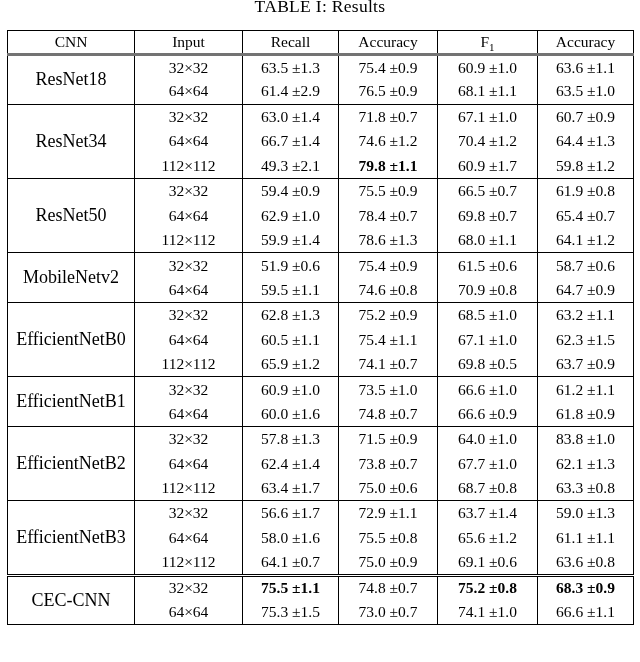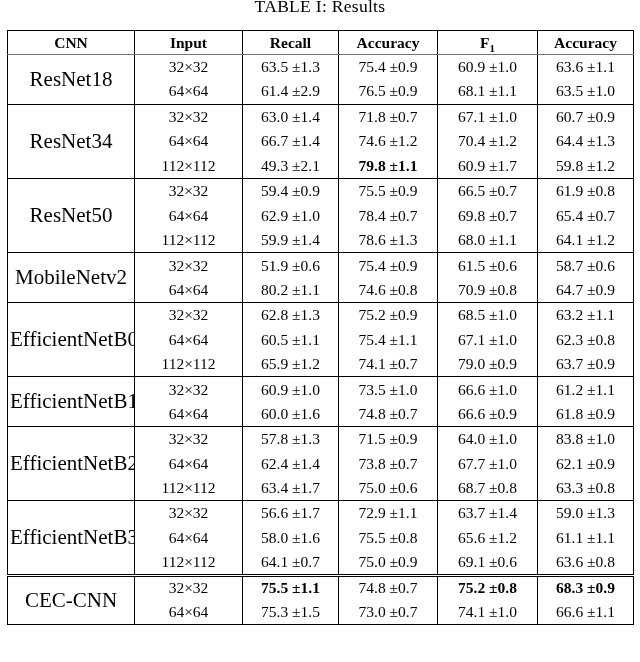--- a/index.html
+++ b/index.html
@@ -30,29 +30,29 @@
     border-left: 1px solid #000;
     text-align: center;
     vertical-align: middle;
     font-size: 15.5px;
     padding: 1px 2px;
     height: 24.8px;
     white-space: nowrap;
     overflow: hidden;
   }
   thead th {
-    font-weight: bold;
-    border-bottom: 1px solid #737373;
+    font-weight: normal;
+    border-bottom: 3px solid #737373;
     height: 24px;
   }
   sub { font-size: 11px; line-height: 0; }
   tr.group-start td { border-top: 1px solid #000; }
   tr.double-top td { border-top: 3.5px double #000; }
   td.bold { font-weight: bold; }
-  td.cnn-cell { font-size: 21px; }
+  td.cnn-cell { font-size: 18px; }
 </style>
 </head>
 <body>
 
 <div class="page">
   <div class="caption">TABLE I: Results</div>
 
   <table class="results">
     <colgroup>
       <col style="width:127px">
@@ -135,45 +135,45 @@
         <tr class="group-start">
           <td rowspan="2" class="cnn-cell">MobileNetv2</td>
           <td>32×32</td>
           <td>51.9 ±0.6</td>
           <td>75.4 ±0.9</td>
           <td>61.5 ±0.6</td>
           <td>58.7 ±0.6</td>
         </tr>
         <tr>
           <td>64×64</td>
-          <td>80.2 ±1.1</td>
+          <td>59.5 ±1.1</td>
           <td>74.6 ±0.8</td>
           <td>70.9 ±0.8</td>
           <td>64.7 ±0.9</td>
         </tr>
         <tr class="group-start">
           <td rowspan="3" class="cnn-cell">EfficientNetB0</td>
           <td>32×32</td>
           <td>62.8 ±1.3</td>
           <td>75.2 ±0.9</td>
           <td>68.5 ±1.0</td>
           <td>63.2 ±1.1</td>
         </tr>
         <tr>
           <td>64×64</td>
           <td>60.5 ±1.1</td>
           <td>75.4 ±1.1</td>
           <td>67.1 ±1.0</td>
-          <td>62.3 ±0.8</td>
+          <td>62.3 ±1.5</td>
         </tr>
         <tr>
           <td>112×112</td>
           <td>65.9 ±1.2</td>
           <td>74.1 ±0.7</td>
-          <td>79.0 ±0.9</td>
+          <td>69.8 ±0.5</td>
           <td>63.7 ±0.9</td>
         </tr>
         <tr class="group-start">
           <td rowspan="2" class="cnn-cell">EfficientNetB1</td>
           <td>32×32</td>
           <td>60.9 ±1.0</td>
           <td>73.5 ±1.0</td>
           <td>66.6 ±1.0</td>
           <td>61.2 ±1.1</td>
         </tr>
@@ -190,21 +190,21 @@
           <td>57.8 ±1.3</td>
           <td>71.5 ±0.9</td>
           <td>64.0 ±1.0</td>
           <td>83.8 ±1.0</td>
         </tr>
         <tr>
           <td>64×64</td>
           <td>62.4 ±1.4</td>
           <td>73.8 ±0.7</td>
           <td>67.7 ±1.0</td>
-          <td>62.1 ±0.9</td>
+          <td>62.1 ±1.3</td>
         </tr>
         <tr>
           <td>112×112</td>
           <td>63.4 ±1.7</td>
           <td>75.0 ±0.6</td>
           <td>68.7 ±0.8</td>
           <td>63.3 ±0.8</td>
         </tr>
         <tr class="group-start">
           <td rowspan="3" class="cnn-cell">EfficientNetB3</td>

